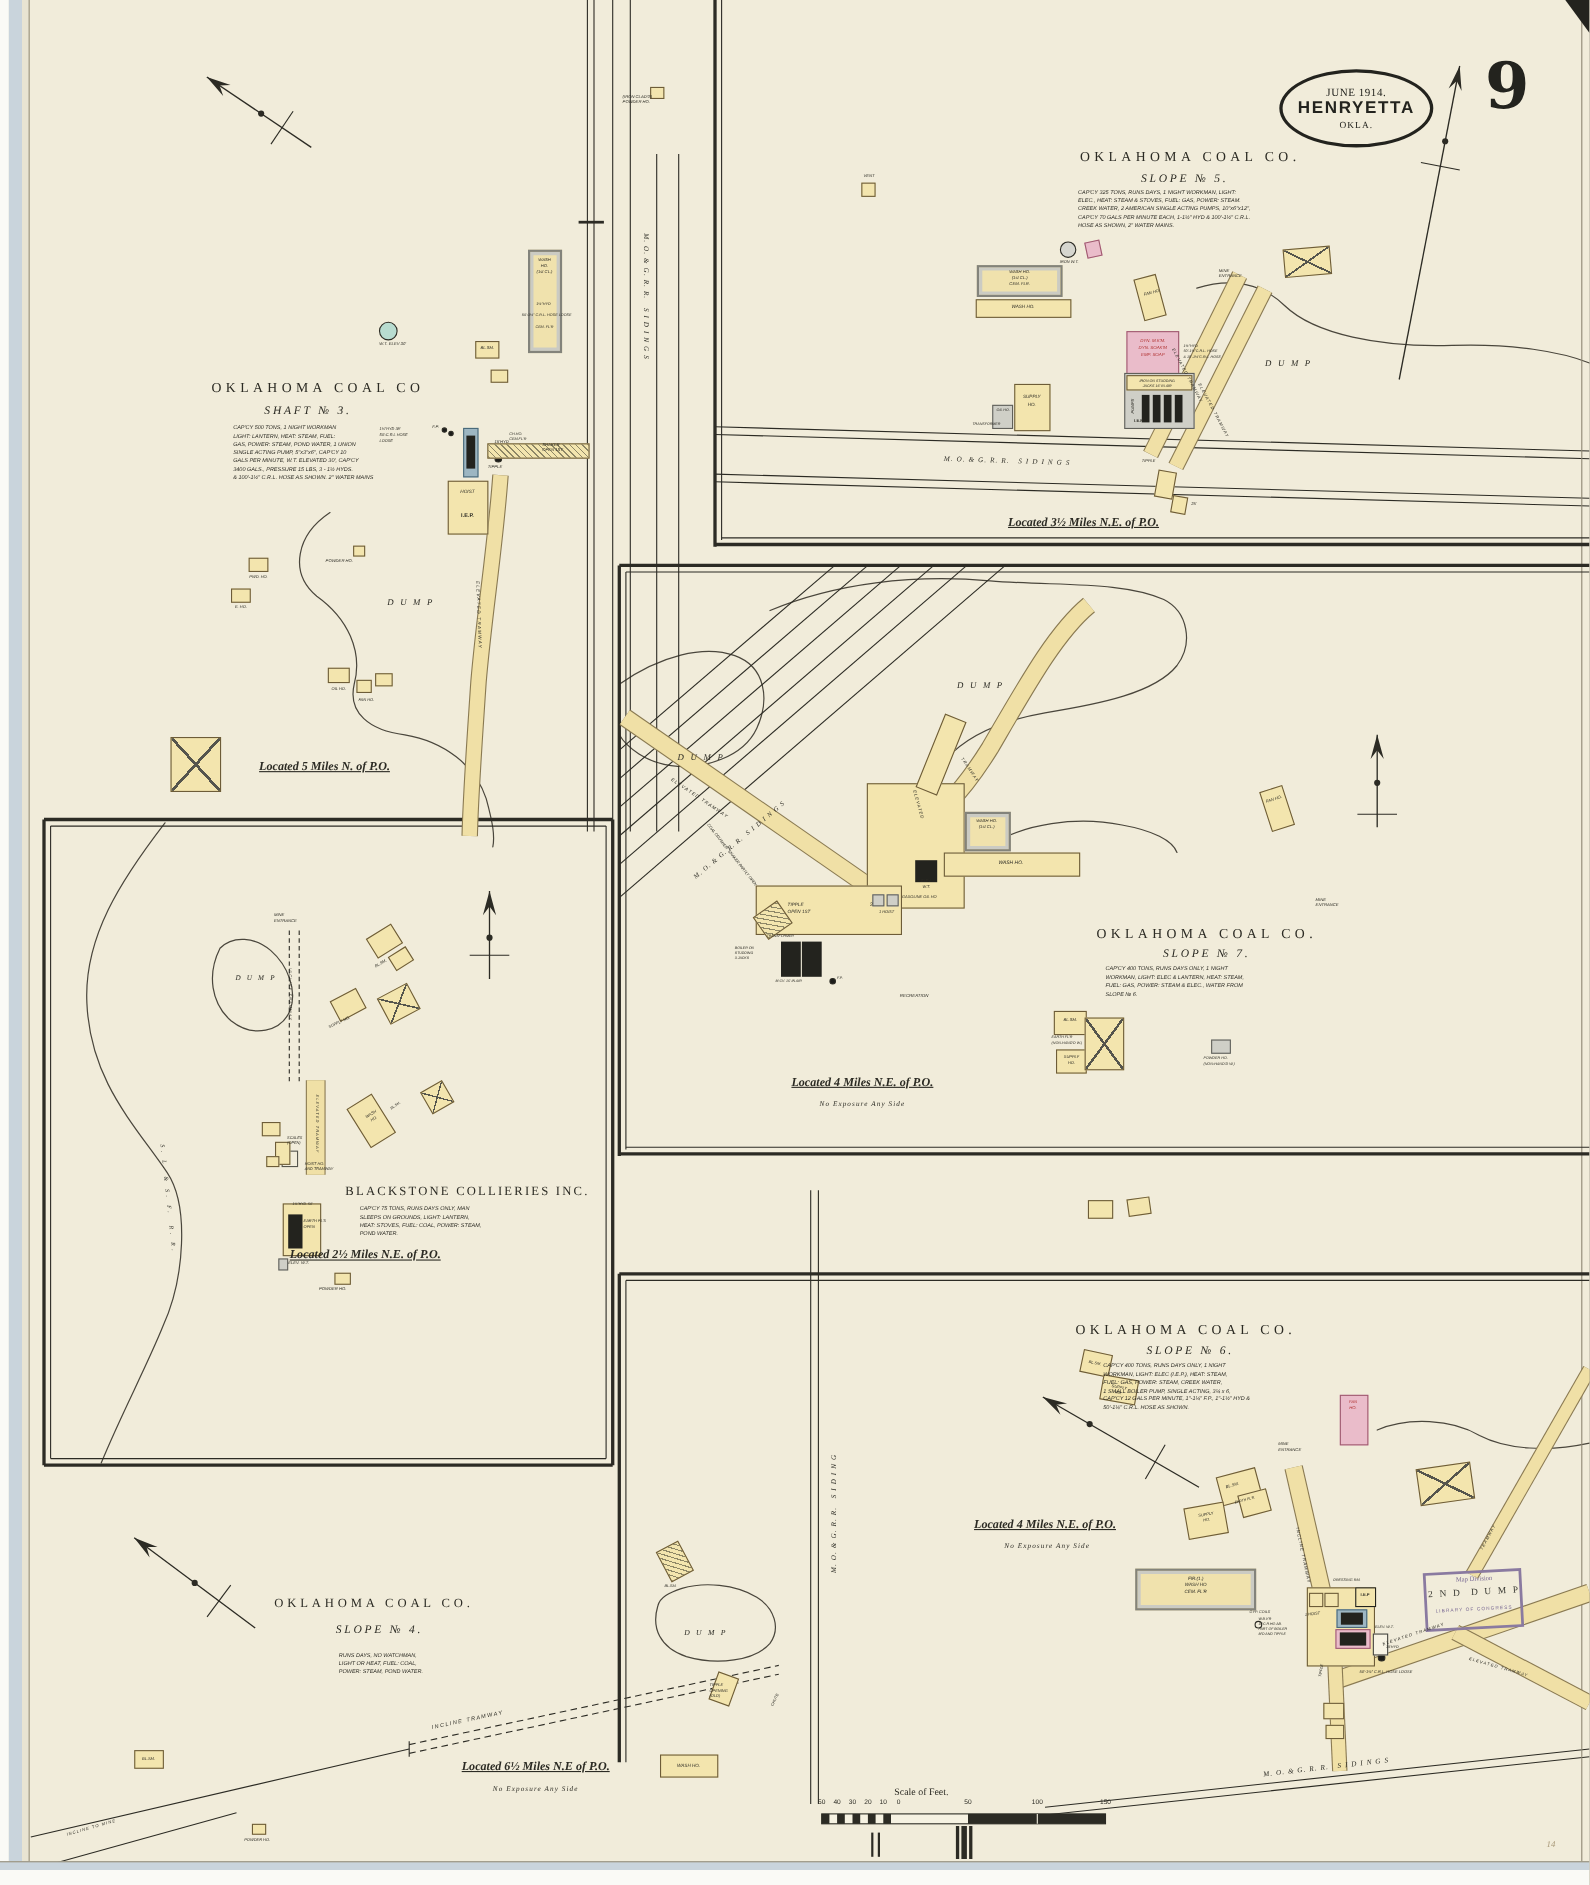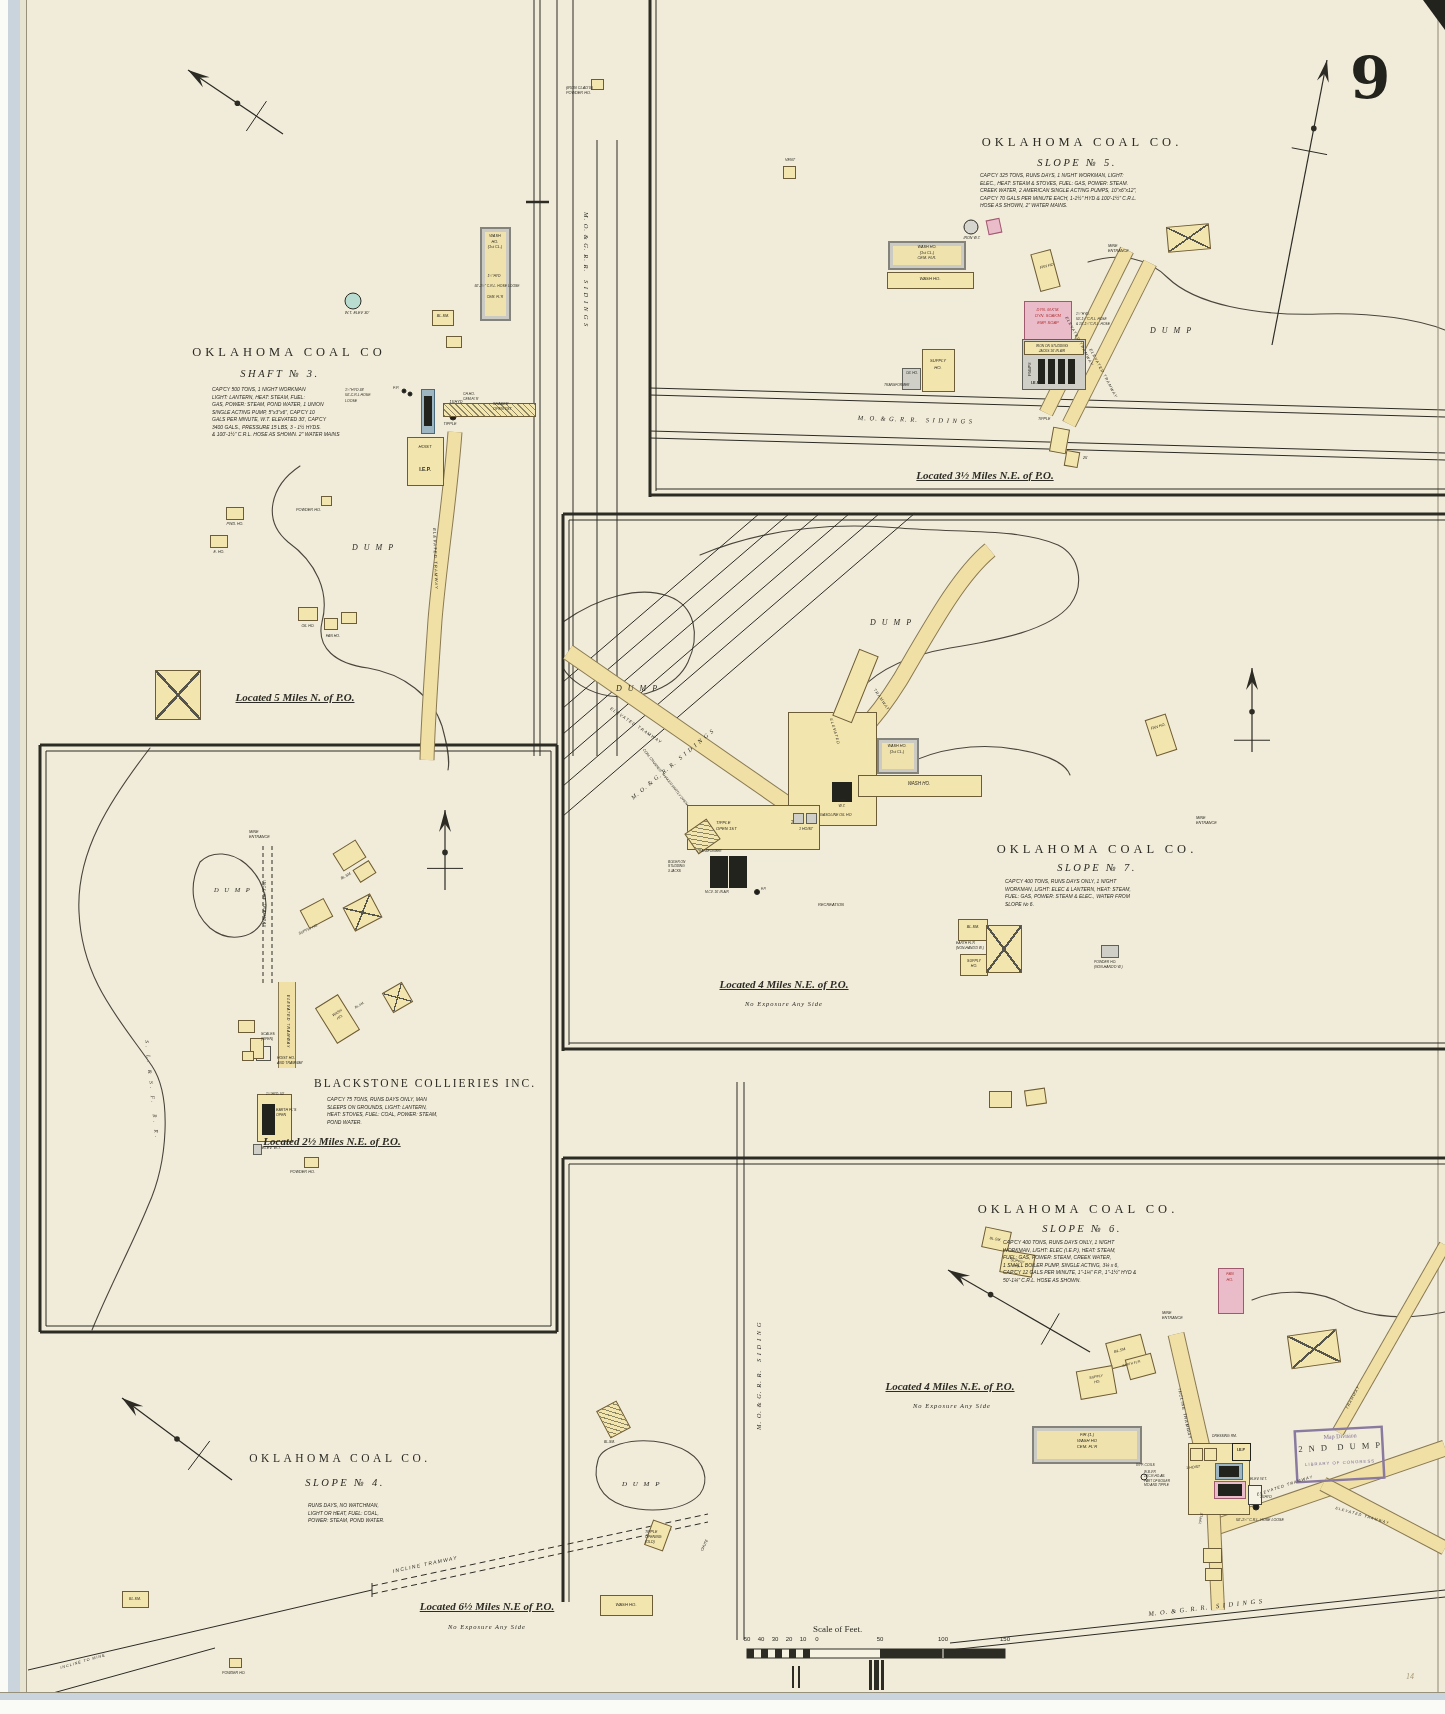--- a/index.html
+++ b/index.html
@@ -175,20 +175,25 @@
       <rect x="803" y="1649" width="7" height="9" fill="#2c2b24"></rect>
       <rect x="880" y="1649" width="125" height="9" fill="#2c2b24"></rect>
       <line x1="943" y1="1649" x2="943" y2="1658" stroke="#f6f2e2" stroke-width="1"></line>
       <rect x="792" y="1666" width="2" height="22" fill="#2c2b24"></rect>
       <rect x="798" y="1666" width="2" height="22" fill="#2c2b24"></rect>
       <rect x="869" y="1660" width="3" height="30" fill="#2c2b24"></rect>
       <rect x="874" y="1660" width="5" height="30" fill="#2c2b24"></rect>
       <rect x="881" y="1660" width="3" height="30" fill="#2c2b24"></rect>
     </svg>
 
+  <div class="oval">
+    <div class="d">JUNE 1914.</div>
+    <div class="c">HENRYETTA</div>
+    <div class="s">OKLA.</div>
+  </div>
   <div class="pageno">9</div>
   <div class="corner"></div>
 <div class="bld f-y" style="left: 591px; top: 79px; width: 13px; height: 11px;"></div><div class="bld f-g" style="left: 480px; top: 227px; width: 31px; height: 94px;"></div><div class="bld f-y" style="left: 432px; top: 310px; width: 22px; height: 16px;"></div><div class="bld f-y" style="left: 446px; top: 336px; width: 16px; height: 12px;"></div><div class="bld f-bl" style="left: 421px; top: 389px; width: 14px; height: 45px;"></div><div class="bld f-k" style="left: 424px; top: 396px; width: 8px; height: 30px;"></div><div class="bld f-y" style="left: 407px; top: 437px; width: 37px; height: 49px;"></div><div class="bld f-h" style="left: 443px; top: 403px; width: 93px; height: 14px;"></div><div class="bld f-y" style="left: 226px; top: 507px; width: 18px; height: 13px;"></div><div class="bld f-y" style="left: 210px; top: 535px; width: 18px; height: 13px;"></div><div class="bld f-y" style="left: 321px; top: 496px; width: 11px; height: 10px;"></div><div class="bld f-y" style="left: 298px; top: 607px; width: 20px; height: 14px;"></div><div class="bld f-y" style="left: 324px; top: 618px; width: 14px; height: 12px;"></div><div class="bld f-y" style="left: 341px; top: 612px; width: 16px; height: 12px;"></div><div class="bld f-x" style="left: 155px; top: 670px; width: 46px; height: 50px;"></div><div class="bld f-y" style="left: 783px; top: 166px; width: 13px; height: 13px;"></div><div class="bld f-p" style="left: 987px; top: 219px; width: 14px; height: 15px; transform: rotate(-12deg);"></div><div class="bld f-g" style="left: 888px; top: 241px; width: 78px; height: 29px;"></div><div class="bld f-y" style="left: 887px; top: 272px; width: 87px; height: 17px;"></div><div class="bld f-y" style="left: 1035px; top: 251px; width: 21px; height: 39px; transform: rotate(-15deg);"></div><div class="bld f-x" style="left: 1167px; top: 225px; width: 43px; height: 26px; transform: rotate(-5deg);"></div><div class="bld f-p" style="left: 1024px; top: 301px; width: 48px; height: 46px;"></div><div class="bld f-gs" style="left: 1022px; top: 339px; width: 64px; height: 51px;"></div><div class="bld f-y" style="left: 1024px; top: 341px; width: 60px; height: 14px;"></div><div class="bld f-k" style="left: 1038px; top: 359px; width: 7px; height: 25px;"></div><div class="bld f-k" style="left: 1048px; top: 359px; width: 7px; height: 25px;"></div><div class="bld f-k" style="left: 1058px; top: 359px; width: 7px; height: 25px;"></div><div class="bld f-k" style="left: 1068px; top: 359px; width: 7px; height: 25px;"></div><div class="bld f-y" style="left: 922px; top: 349px; width: 33px; height: 43px;"></div><div class="bld f-gs" style="left: 902px; top: 368px; width: 19px; height: 22px;"></div><div class="bld f-y" style="left: 1051px; top: 428px; width: 17px; height: 25px; transform: rotate(10deg);"></div><div class="bld f-y" style="left: 1065px; top: 451px; width: 14px; height: 16px; transform: rotate(10deg);"></div><div class="bld f-y" style="left: 788px; top: 712px; width: 89px; height: 114px;"></div><div class="bld f-y" style="left: 845px; top: 650px; width: 21px; height: 72px; transform: rotate(22deg);"></div><div class="bld f-y" style="left: 687px; top: 805px; width: 133px; height: 45px;"></div><div class="bld f-h" style="left: 689px; top: 824px; width: 27px; height: 25px; transform: rotate(-35deg);"></div><div class="bld f-k" style="left: 832px; top: 782px; width: 20px; height: 20px;"></div><div class="bld f-g" style="left: 877px; top: 738px; width: 42px; height: 36px;"></div><div class="bld f-y" style="left: 858px; top: 775px; width: 124px; height: 22px;"></div><div class="bld f-k" style="left: 710px; top: 856px; width: 18px; height: 32px;"></div><div class="bld f-k" style="left: 729px; top: 856px; width: 18px; height: 32px;"></div><div class="bld f-gs" style="left: 793px; top: 813px; width: 11px; height: 11px;"></div><div class="bld f-gs" style="left: 806px; top: 813px; width: 11px; height: 11px;"></div><div class="bld f-y" style="left: 958px; top: 919px; width: 30px; height: 22px;"></div><div class="bld f-y" style="left: 960px; top: 954px; width: 28px; height: 22px;"></div><div class="bld f-x" style="left: 986px; top: 925px; width: 36px; height: 48px;"></div><div class="bld f-gs" style="left: 1101px; top: 945px; width: 18px; height: 13px;"></div><div class="bld f-y" style="left: 1150px; top: 716px; width: 22px; height: 38px; transform: rotate(-18deg);"></div><div class="bld f-y" style="left: 989px; top: 1091px; width: 23px; height: 17px;"></div><div class="bld f-y" style="left: 1025px; top: 1089px; width: 21px; height: 16px; transform: rotate(-8deg);"></div><div class="bld f-y" style="left: 336px; top: 845px; width: 27px; height: 21px; transform: rotate(-32deg);"></div><div class="bld f-y" style="left: 355px; top: 864px; width: 19px; height: 15px; transform: rotate(-32deg);"></div><div class="bld f-y" style="left: 303px; top: 903px; width: 27px; height: 21px; transform: rotate(-28deg);"></div><div class="bld f-x" style="left: 347px; top: 899px; width: 31px; height: 27px; transform: rotate(-28deg);"></div><div class="bld f-y" style="left: 324px; top: 998px; width: 27px; height: 42px; transform: rotate(-32deg);"></div><div class="bld f-x" style="left: 386px; top: 986px; width: 23px; height: 23px; transform: rotate(-30deg);"></div><div class="bld f-n" style="left: 256px; top: 1046px; width: 15px; height: 15px;"></div><div class="bld f-y" style="left: 238px; top: 1020px; width: 17px; height: 13px;"></div><div class="bld f-y" style="left: 250px; top: 1038px; width: 14px; height: 21px;"></div><div class="bld f-y" style="left: 242px; top: 1051px; width: 12px; height: 10px;"></div><div class="bld f-y" style="left: 257px; top: 1094px; width: 35px; height: 48px;"></div><div class="bld f-k" style="left: 262px; top: 1104px; width: 13px; height: 31px;"></div><div class="bld f-gs" style="left: 253px; top: 1144px; width: 9px; height: 11px;"></div><div class="bld f-y" style="left: 304px; top: 1157px; width: 15px; height: 11px;"></div><div class="bld f-h" style="left: 602px; top: 1404px; width: 23px; height: 31px; transform: rotate(-28deg);"></div><div class="bld f-y" style="left: 122px; top: 1591px; width: 27px; height: 17px;"></div><div class="bld f-y" style="left: 229px; top: 1658px; width: 13px; height: 10px;"></div><div class="bld f-y" style="left: 600px; top: 1595px; width: 53px; height: 21px;"></div><div class="bld f-y" style="left: 648px; top: 1522px; width: 20px; height: 27px; transform: rotate(20deg);"></div><div class="bld f-y" style="left: 983px; top: 1229px; width: 27px; height: 21px; transform: rotate(12deg);"></div><div class="bld f-y" style="left: 1001px; top: 1252px; width: 33px; height: 23px; transform: rotate(10deg);"></div><div class="bld f-y" style="left: 1108px; top: 1338px; width: 37px; height: 27px; transform: rotate(-15deg);"></div><div class="bld f-y" style="left: 1127px; top: 1356px; width: 27px; height: 21px; transform: rotate(-15deg);"></div><div class="bld f-y" style="left: 1078px; top: 1368px; width: 37px; height: 29px; transform: rotate(-10deg);"></div><div class="bld f-g" style="left: 1032px; top: 1426px; width: 110px; height: 38px;"></div><div class="bld f-p" style="left: 1218px; top: 1268px; width: 26px; height: 46px;"></div><div class="bld f-x" style="left: 1289px; top: 1332px; width: 50px; height: 34px; transform: rotate(-8deg);"></div><div class="bld f-y" style="left: 1188px; top: 1443px; width: 62px; height: 72px;"></div><div class="bld f-y" style="left: 1190px; top: 1448px; width: 13px; height: 13px;"></div><div class="bld f-y" style="left: 1204px; top: 1448px; width: 13px; height: 13px;"></div><div class="bld f-ieb" style="left: 1232px; top: 1443px; width: 19px; height: 18px;"></div><div class="bld f-bl" style="left: 1215px; top: 1463px; width: 28px; height: 17px;"></div><div class="bld f-k" style="left: 1219px; top: 1466px; width: 20px; height: 11px;"></div><div class="bld f-p" style="left: 1214px; top: 1481px; width: 32px; height: 18px;"></div><div class="bld f-k" style="left: 1218px; top: 1484px; width: 24px; height: 12px;"></div><div class="bld f-w" style="left: 1248px; top: 1485px; width: 14px; height: 20px;"></div><div class="bld f-y" style="left: 1203px; top: 1548px; width: 19px; height: 15px;"></div><div class="bld f-y" style="left: 1205px; top: 1568px; width: 17px; height: 13px;"></div><div class="lbl" style="left: 566px; top: 86px; font-size: 3.8px; line-height: 1.3; font-style: italic;">(IRON CLAD'G)
 POWDER HO.</div><div class="lbl" style="left: 590px; top: 212px; font-size: 6.5px; line-height: 1.3; font-style: italic; letter-spacing: 1px; font-family: &quot;Liberation Serif&quot;, serif; transform: rotate(90deg);">M. O. &amp; G. R. R.   S I D I N G S</div><div class="lbl" style="left: 495px; top: 234px; font-size: 3.8px; line-height: 1.5; font-style: italic; text-align: center; transform: translateX(-50%);">WASH
 HO.
 (1st CL.)</div><div class="lbl" style="left: 494px; top: 274px; font-size: 3.4px; line-height: 1.3; font-style: italic; text-align: center; transform: translateX(-50%);">1½"HYD</div><div class="lbl" style="left: 497px; top: 284px; font-size: 3.4px; line-height: 1.3; font-style: italic; text-align: center; transform: translateX(-50%);">50'-1½" C.R.L. HOSE LOOSE</div><div class="lbl" style="left: 495px; top: 295px; font-size: 3.4px; line-height: 1.3; font-style: italic; text-align: center; transform: translateX(-50%);">CEM. FL'R</div><div class="lbl" style="left: 357px; top: 311px; font-size: 3.8px; line-height: 1.3; font-style: italic; text-align: center; transform: translateX(-50%);">W.T. ELEV 30'</div><div class="lbl" style="left: 443px; top: 314px; font-size: 3.8px; line-height: 1.3; font-style: italic; text-align: center; transform: translateX(-50%);">BL.SM.</div><div class="lbl" style="left: 393px; top: 386px; font-size: 3.8px; line-height: 1.3; font-style: italic;">F.P.</div><div class="lbl" style="left: 456px; top: 400px; font-size: 3.8px; line-height: 1.3; font-style: italic; text-align: center; transform: translateX(-50%);">15'HYD</div><div class="lbl" style="left: 345px; top: 388px; font-size: 3.5px; line-height: 1.5; font-style: italic;">1½"HYD 38'
 50'-C.R.L HOSE
 LOOSE</div><div class="lbl" style="left: 463px; top: 392px; font-size: 3.4px; line-height: 1.5; font-style: italic;">CH.HO.
 CEM.FL'R</div><div class="lbl" style="left: 425px; top: 444px; font-size: 4.3px; line-height: 1.3; font-style: italic; text-align: center; transform: translateX(-50%);">HOIST</div><div class="lbl" style="left: 425px; top: 466px; font-size: 5px; line-height: 1.3; font-weight: 700; text-align: center; transform: translateX(-50%);">I.E.P.</div><div class="lbl" style="left: 493px; top: 402px; font-size: 3.8px; line-height: 1.4; font-style: italic;">SHAKER
 OPEN 1ST</div><div class="lbl" style="left: 450px; top: 422px; font-size: 3.8px; line-height: 1.3; font-style: italic; text-align: center; transform: translateX(-50%);">TIPPLE</div><div class="lbl" style="left: 437px; top: 528px; font-size: 4.2px; line-height: 1.3; font-style: italic; transform: rotate(88deg);">E L E V A T E D   T R A M W A Y</div><div class="lbl" style="left: 352px; top: 543px; font-size: 8px; line-height: 1.3; font-style: italic; letter-spacing: 2px; font-family: &quot;Liberation Serif&quot;, serif;">D U M P</div><div class="lbl" style="left: 235px; top: 522px; font-size: 3.6px; line-height: 1.3; font-style: italic; text-align: center; transform: translateX(-50%);">PWD. HO.</div><div class="lbl" style="left: 219px; top: 550px; font-size: 3.6px; line-height: 1.3; font-style: italic; text-align: center; transform: translateX(-50%);">E. HO.</div><div class="lbl" style="left: 296px; top: 508px; font-size: 3.8px; line-height: 1.3; font-style: italic;">POWDER HO.</div><div class="lbl" style="left: 308px; top: 624px; font-size: 3.6px; line-height: 1.3; font-style: italic; text-align: center; transform: translateX(-50%);">OIL HO.</div><div class="lbl" style="left: 333px; top: 634px; font-size: 3.6px; line-height: 1.3; font-style: italic; text-align: center; transform: translateX(-50%);">FAN HO.</div><div class="lbl" style="left: 790px; top: 158px; font-size: 3.8px; line-height: 1.3; font-style: italic; text-align: center; transform: translateX(-50%);">VENT</div><div class="lbl" style="left: 972px; top: 236px; font-size: 3.6px; line-height: 1.3; font-style: italic; text-align: center; transform: translateX(-50%);">IRON W.T.</div><div class="lbl" style="left: 1047px; top: 266px; font-size: 3.8px; line-height: 1.3; font-style: italic; text-align: center; transform: translateX(-50%) rotate(-15deg);">FAN HO.</div><div class="lbl" style="left: 1108px; top: 244px; font-size: 3.8px; line-height: 1.4; font-style: italic;">MINE

